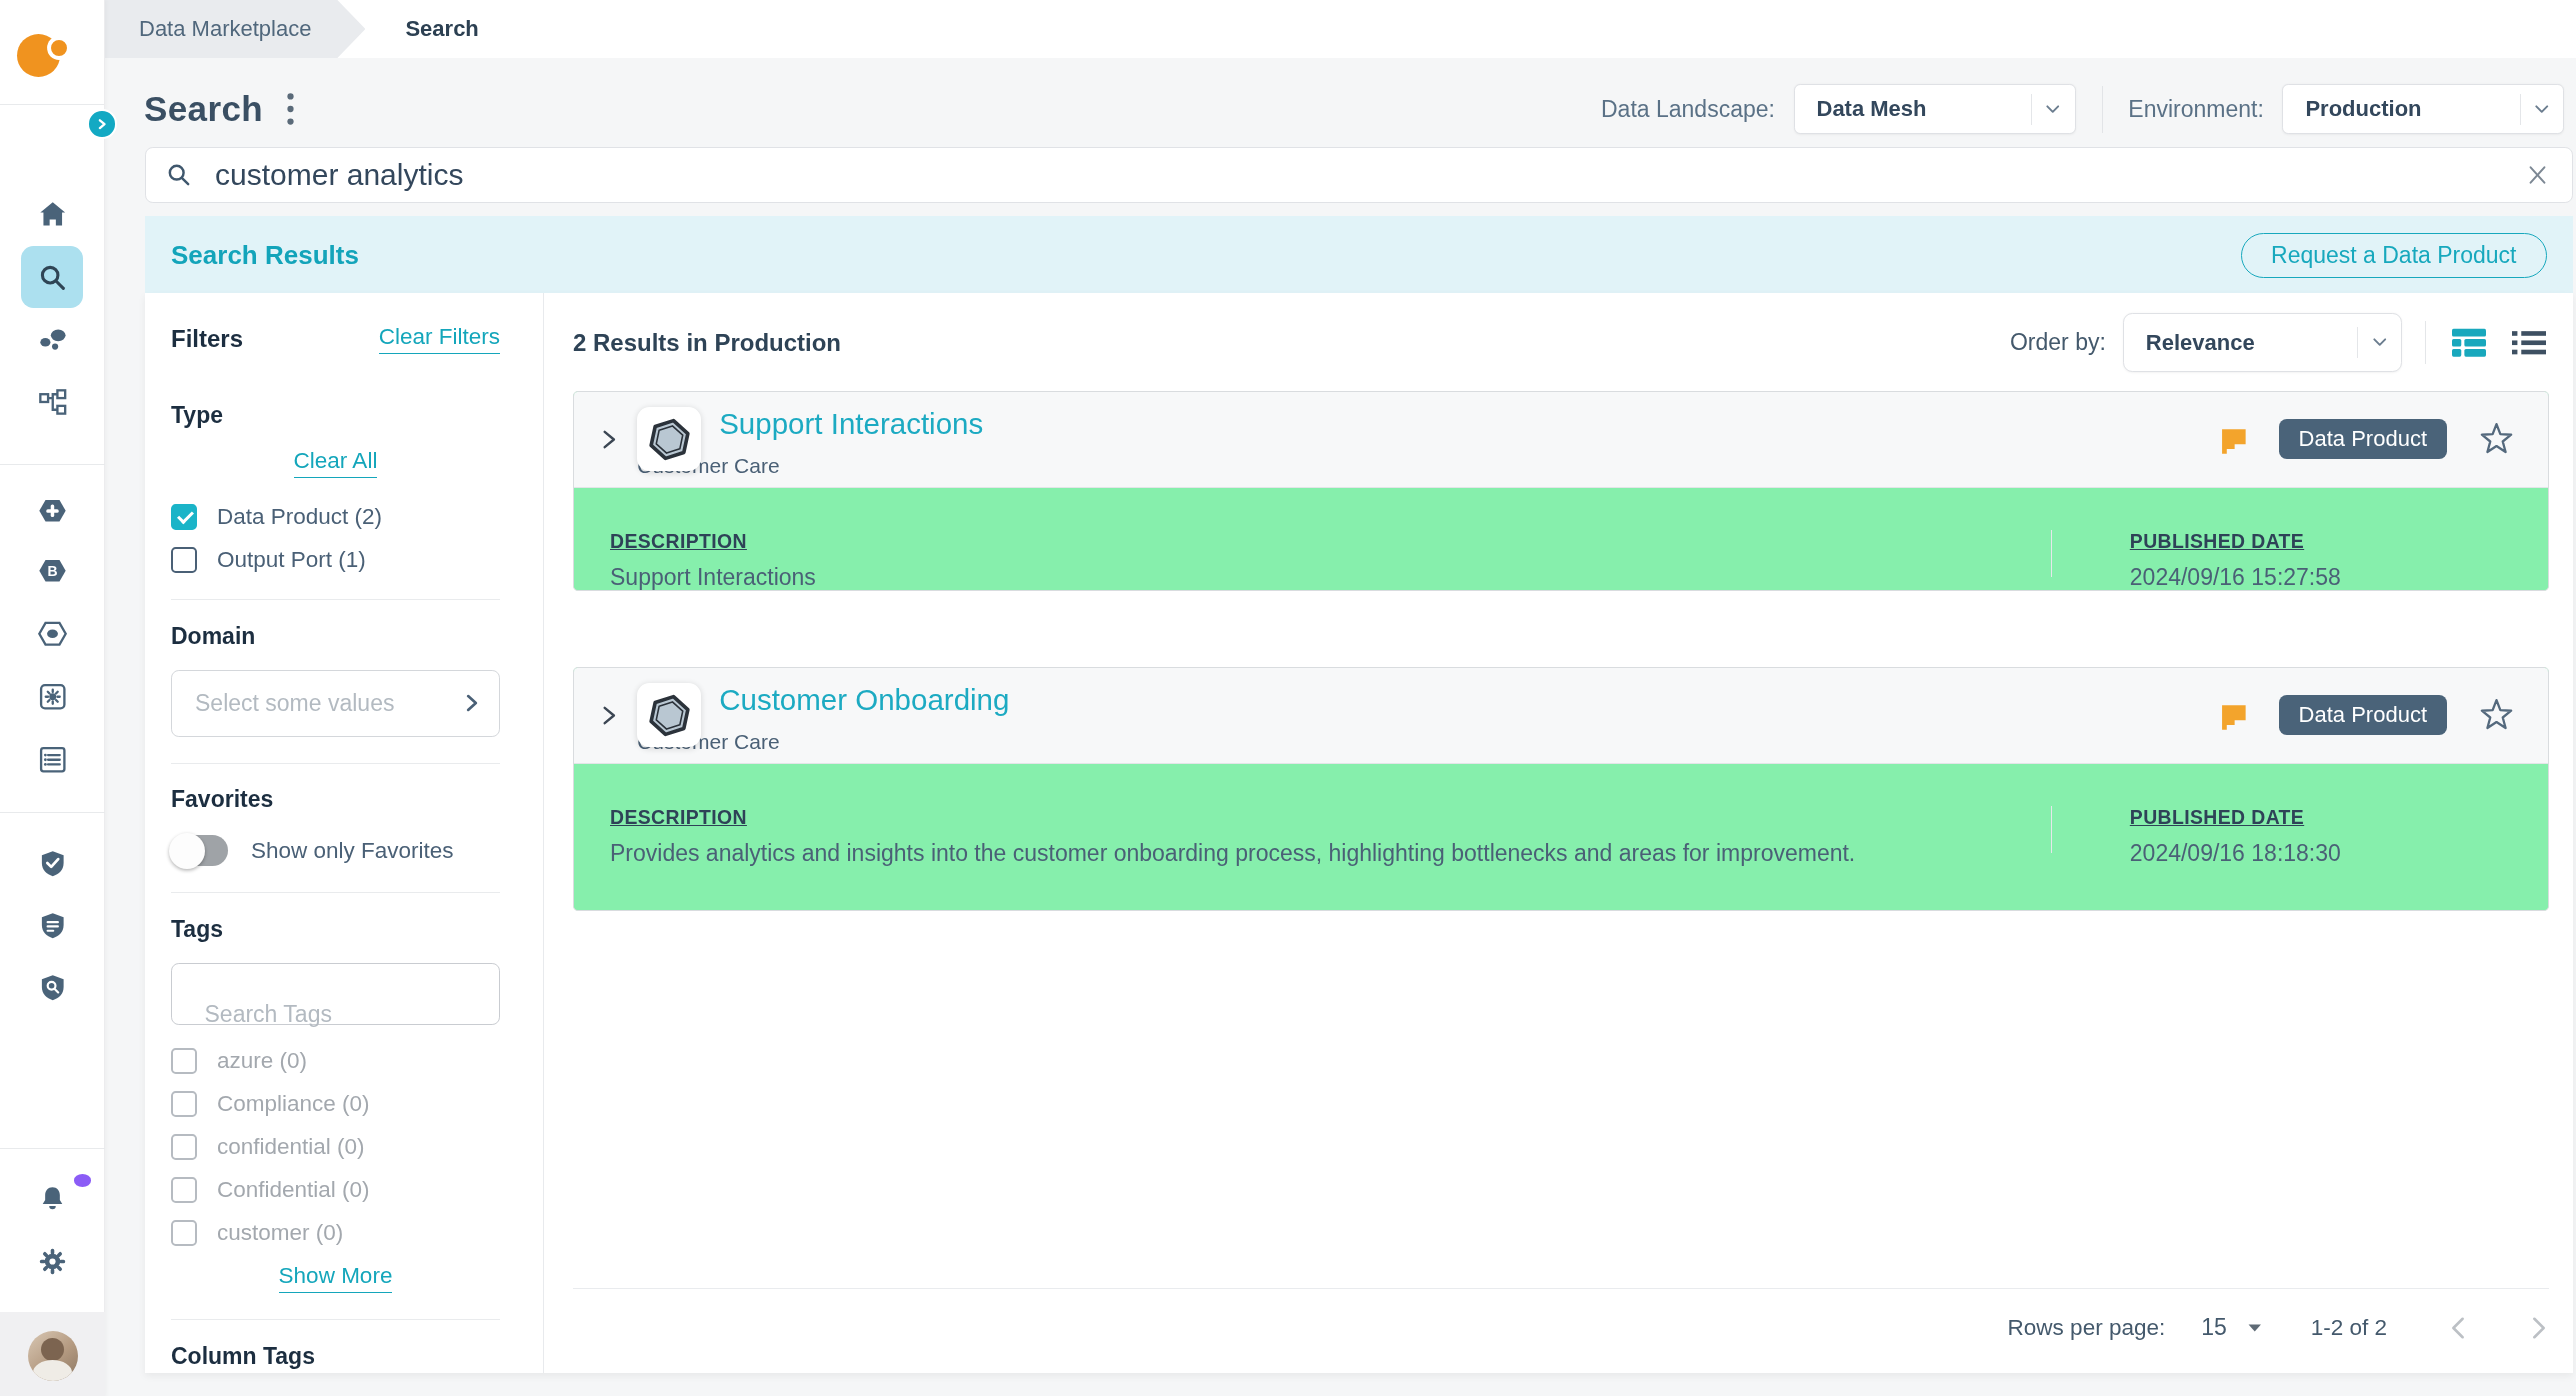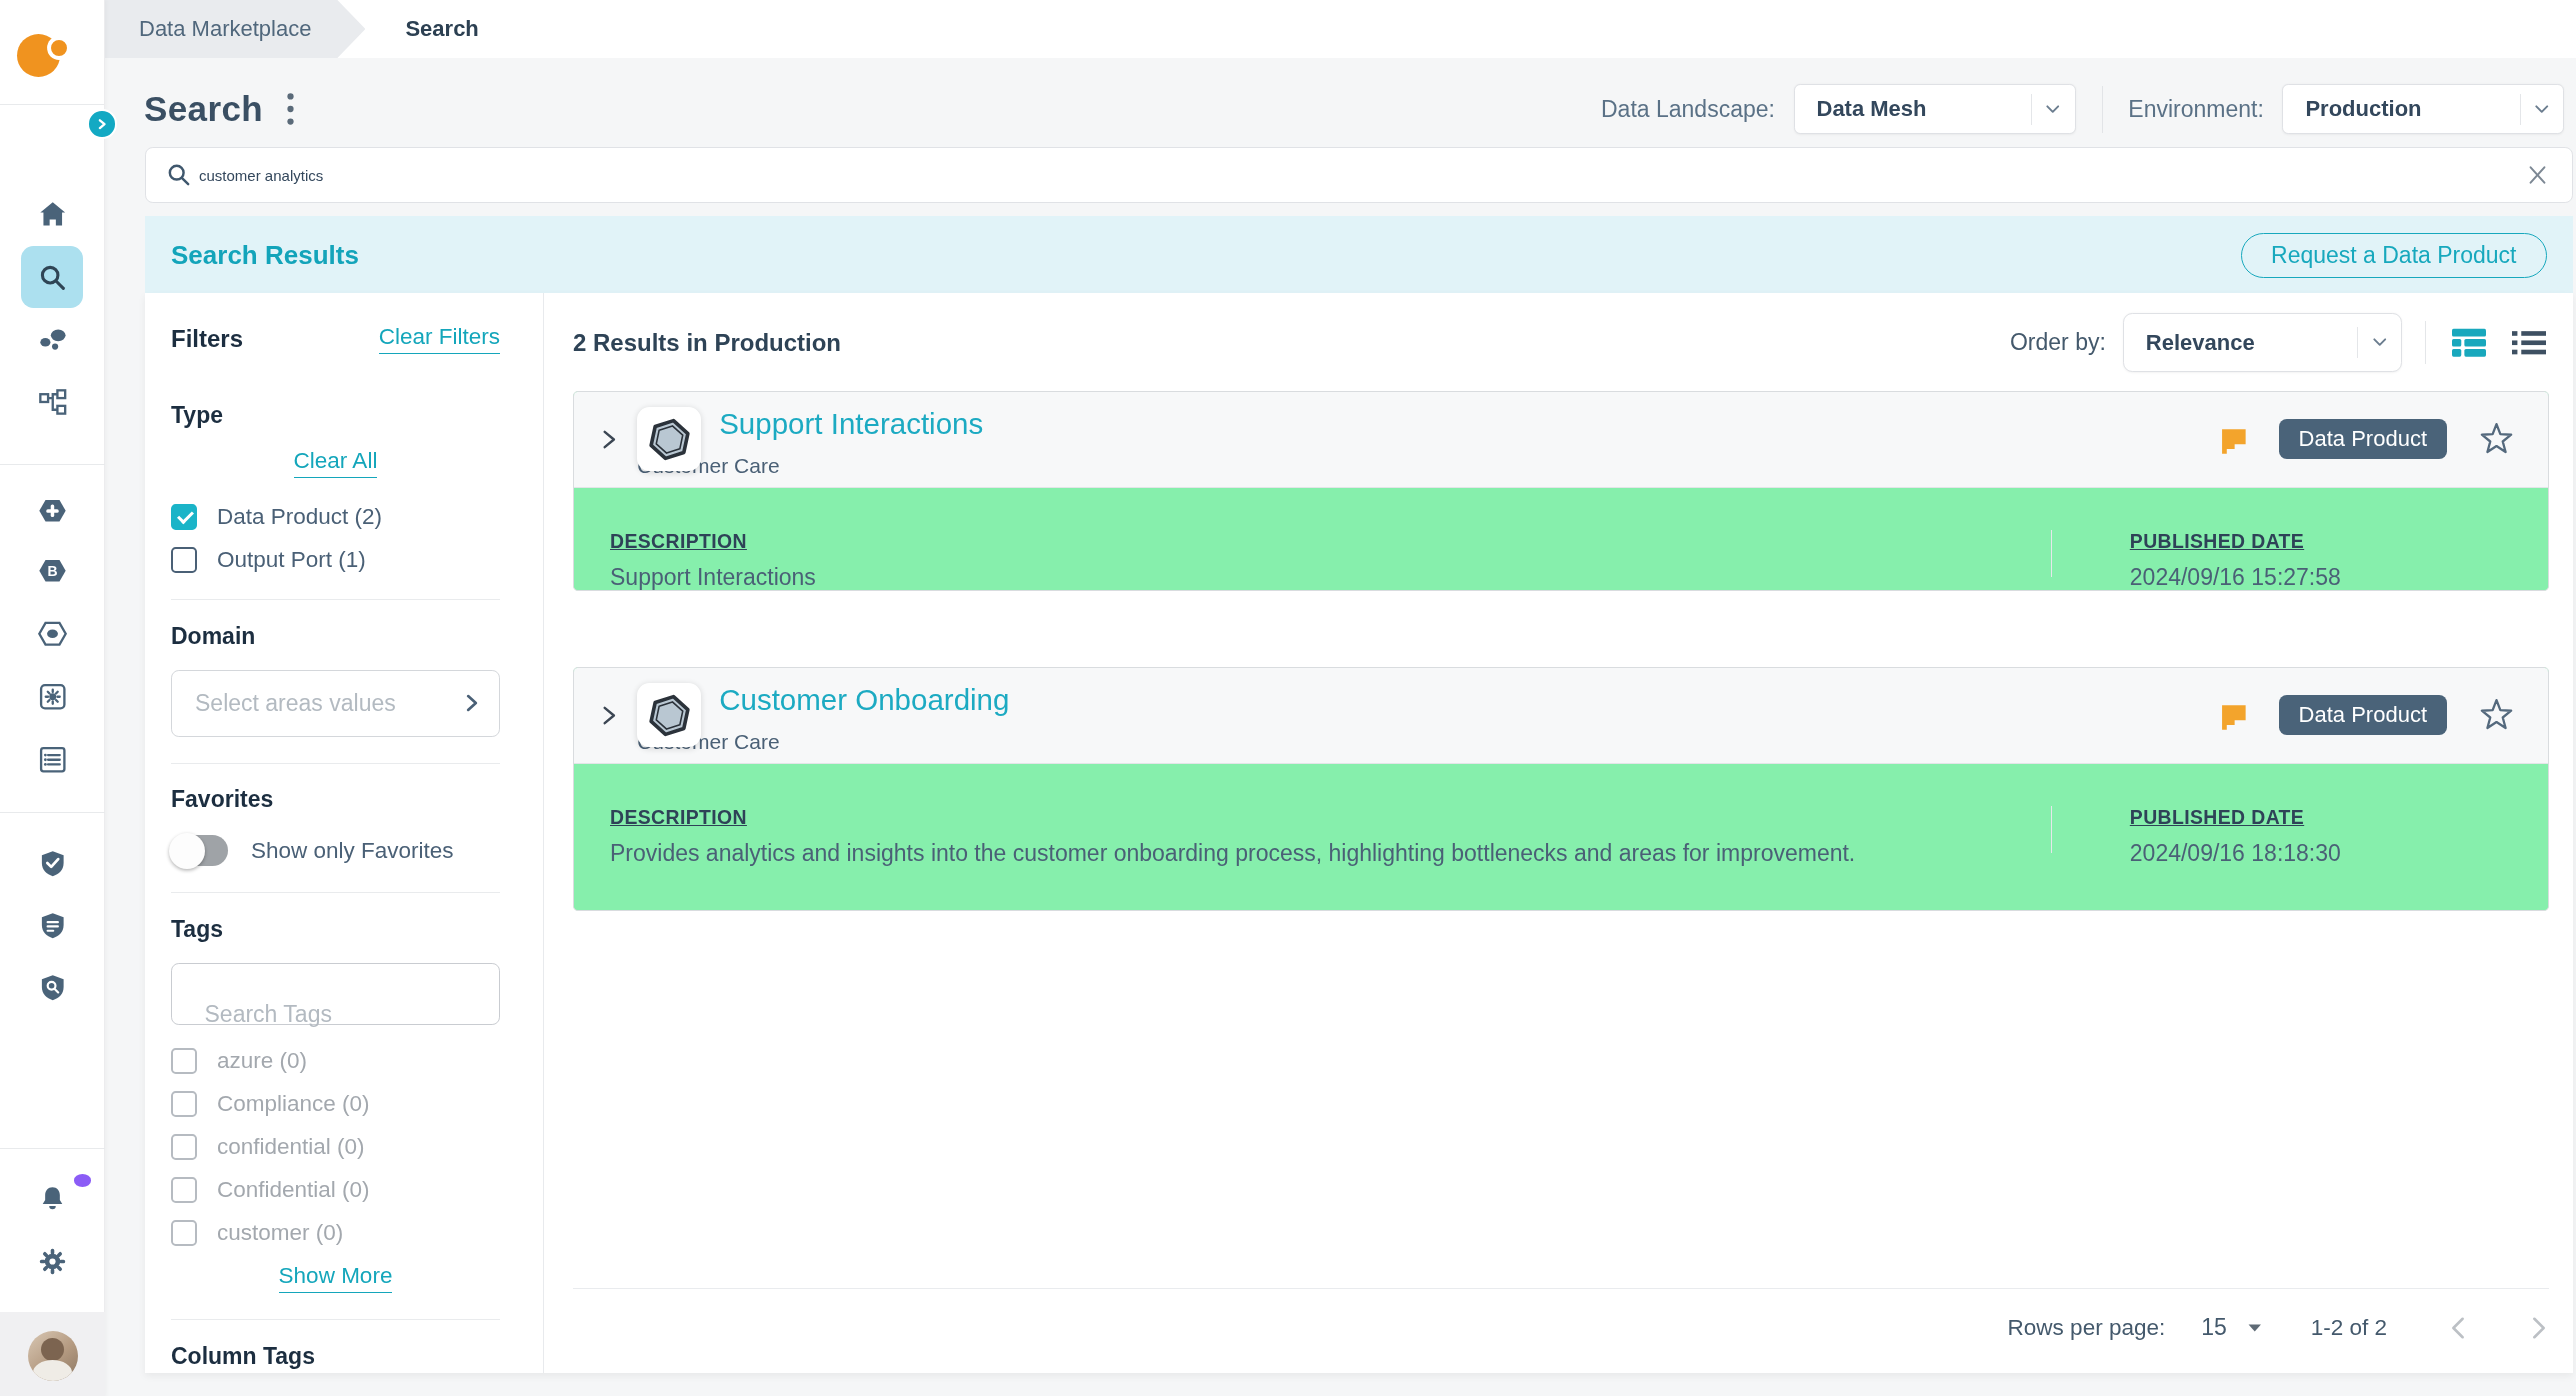--- a/index.html
+++ b/index.html
@@ -48,21 +48,21 @@
   .select-box { background:#fff; border:0.8px solid #dfe1e5; border-radius:6.2px; height:50px; width:282px;
                 display:flex; align-items:center; padding:0 0 0 22px; cursor:pointer;
                 box-shadow:0 0.8px 2.3px rgba(0,0,0,.05); }
   .select-box .val { font-size:22px; font-weight:600; color:#33475c; flex:1; }
   .sb-div { width:0.8px; height:31px; background:#e4e6e9; }
   .sb-chev { width:43px; display:flex; justify-content:center; }
   .vsep { width:0.8px; height:47px; background:#e2e4e7; margin:0 26px; }
 
   .search-bar { position:absolute; left:40px; top:89px; width:2428px; height:56px; background:#fff;
                 border:0.8px solid #e0e2e6; border-radius:7.8px; display:flex; align-items:center; padding:0 20px; }
-  .search-bar input { flex:1; border:none; outline:none; font-size:15px; color:#33475c; margin-left:7px;
+  .search-bar input { flex:1; border:none; outline:none; font-size:30px; color:#33475c; margin-left:23px;
                       font-family:"Liberation Sans", sans-serif; background:transparent; }
   .clear-btn { background:none; border:none; cursor:pointer; display:flex; padding:3.1px; }
 
   .banner { position:absolute; left:40px; top:158px; width:2428px; height:78px; background:#e1f3f8;
             display:flex; align-items:center; padding:0 26px; }
   .banner-title { font-size:26px; font-weight:700; color:#13a4ba; }
   .request-btn { margin-left:auto; height:45px; padding:0 29.5px; border-radius:31px; border:1.6px solid #17a8bd;
                  background:transparent; color:#17a8bd; font-size:23px; font-family:"Liberation Sans", sans-serif;
                  cursor:pointer; }
 
@@ -383,21 +383,21 @@
           </div>
           <div class="cb-row">
             <span class="cb"></span>
             <span class="cb-label">Output Port (1)</span>
           </div>
         </div>
 
         <div class="f-divider"></div>
         <h3 class="f-sec-h">Domain</h3>
         <div class="domain-select">
-          <span class="ph">Select areas values</span>
+          <span class="ph">Select some values</span>
           <svg width="14" height="20" viewBox="0 0 18 26">
               <polyline points="4,4 14,13 4,22" fill="none" stroke="#4a6076" stroke-width="3.5" stroke-linecap="round" stroke-linejoin="round"></polyline>
             </svg>
         </div>
 
         <div class="f-divider"></div>
         <h3 class="f-sec-h">Favorites</h3>
         <div class="toggle-row">
           <span class="toggle">
               <span class="knob"></span>

